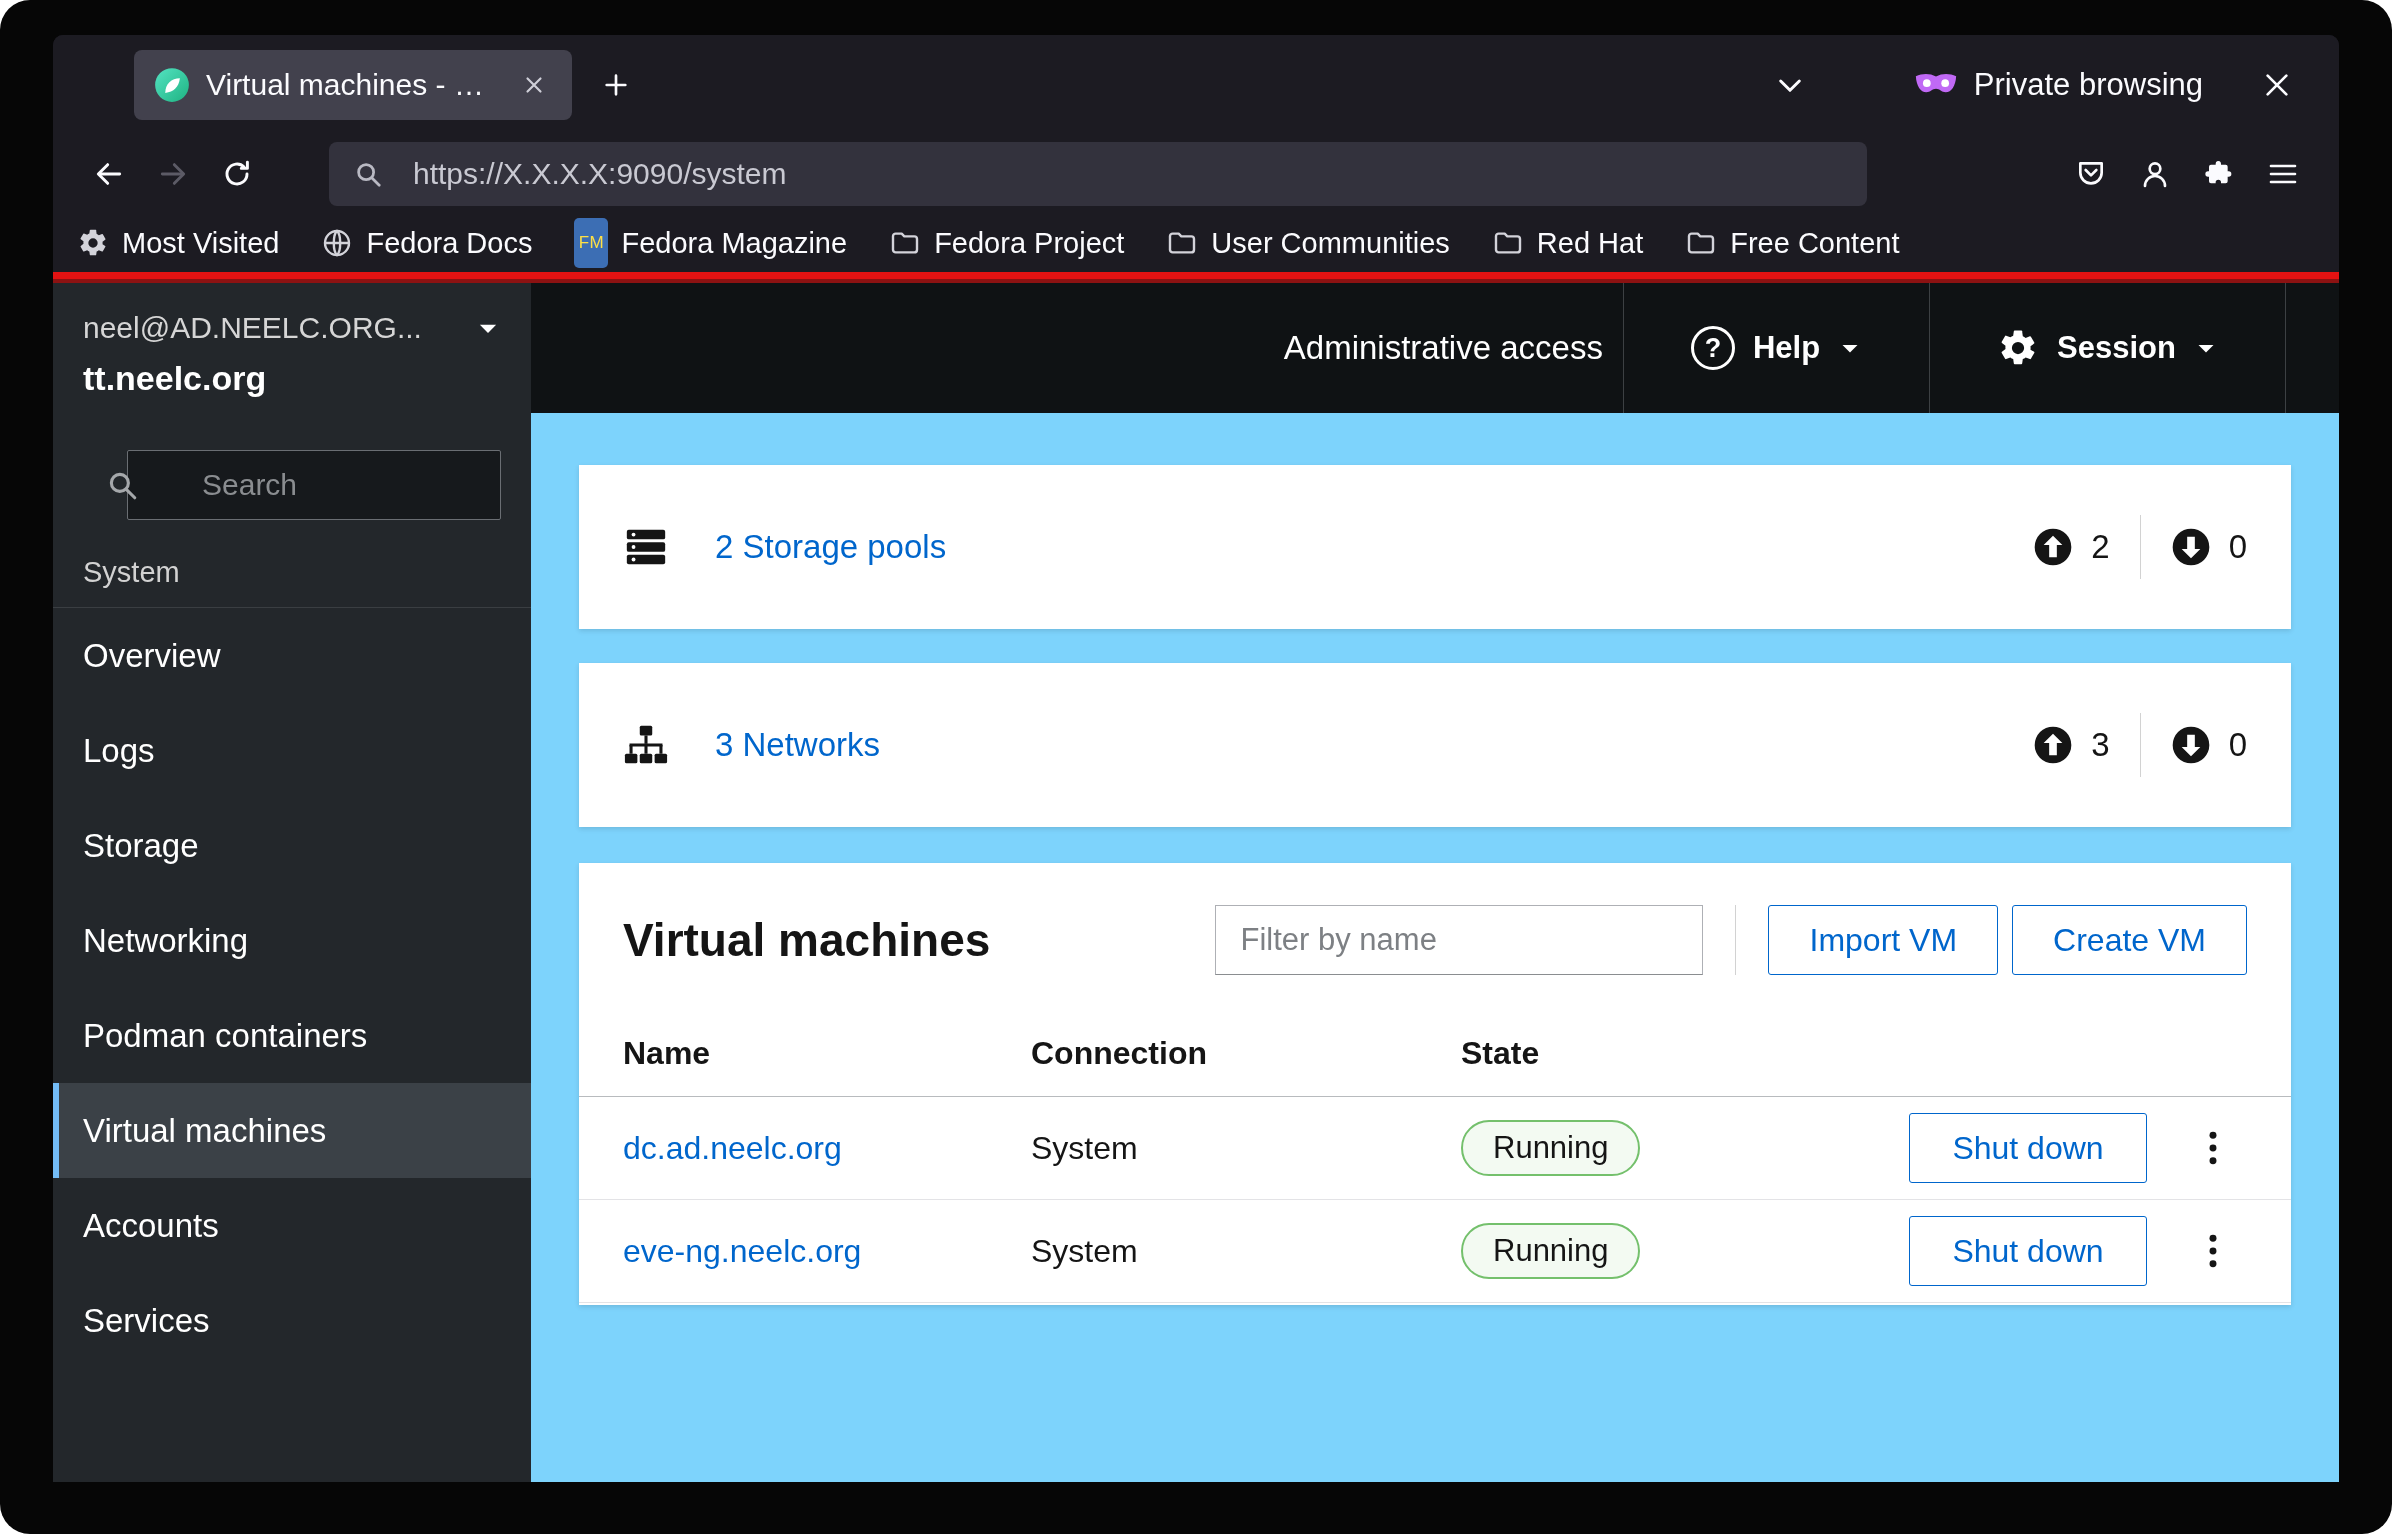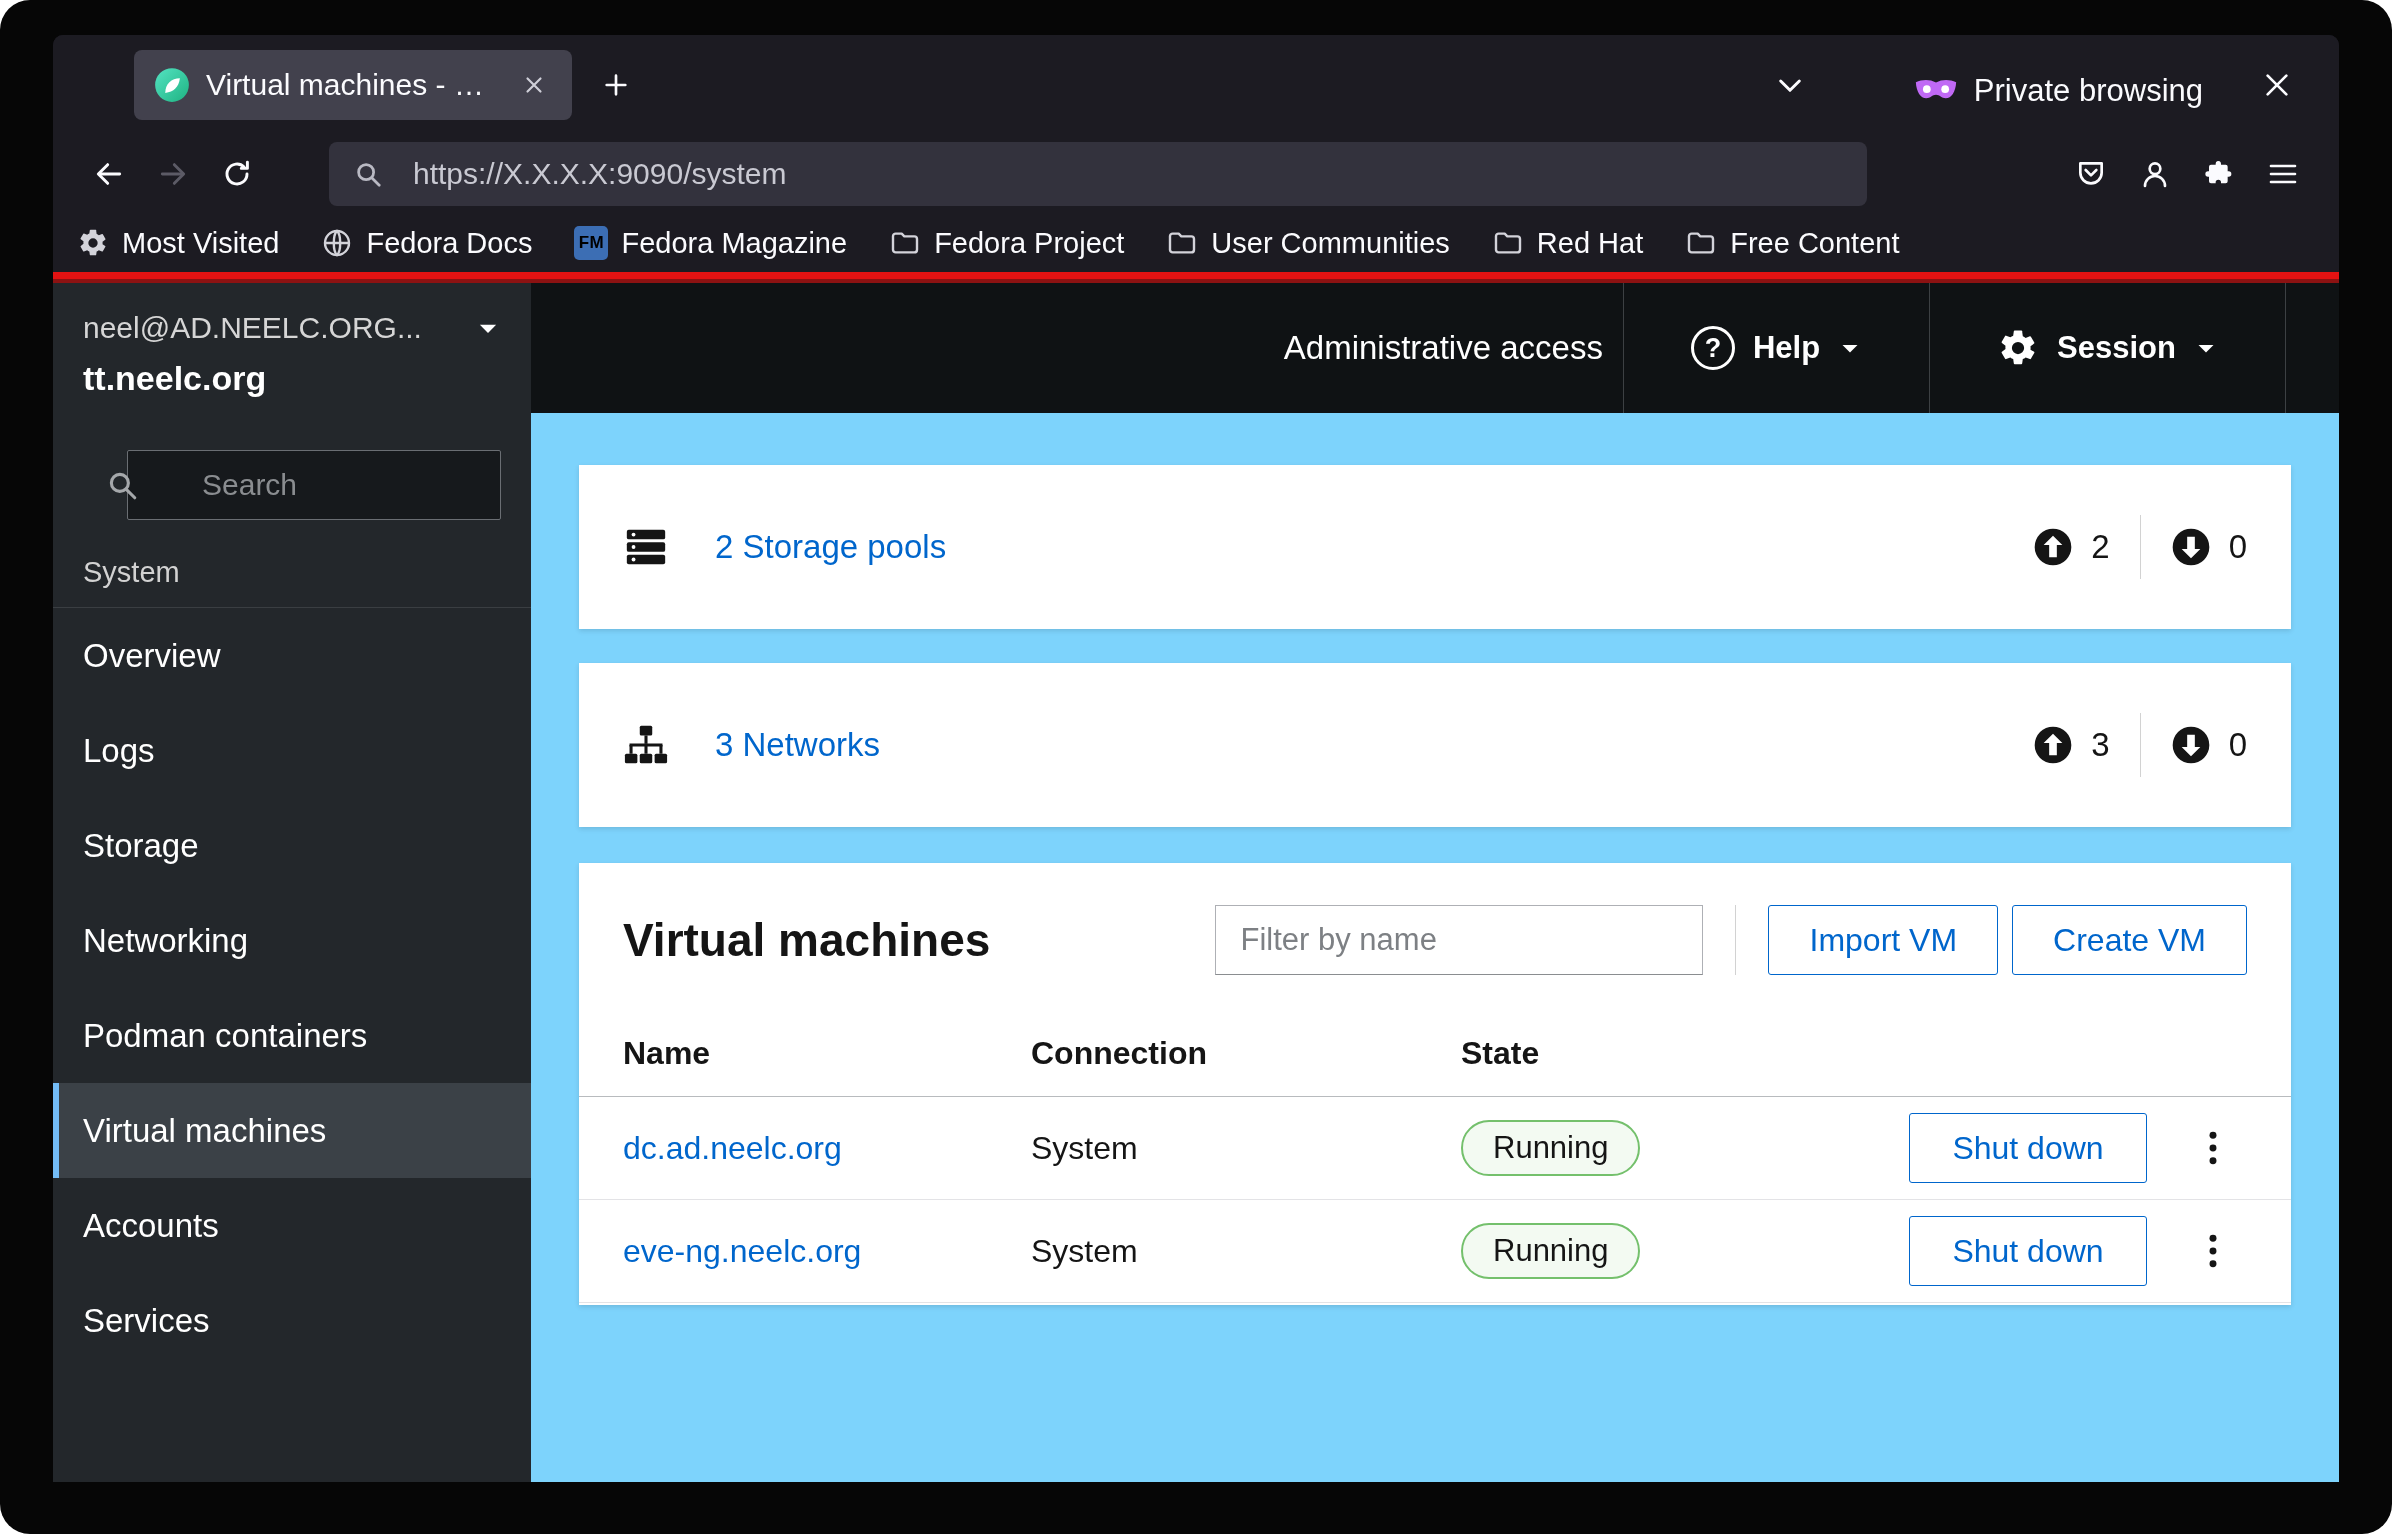--- a/index.html
+++ b/index.html
@@ -18,40 +18,40 @@
   .tabstrip { height:99px; flex:none; display:flex; align-items:center; background:#1c1b22; padding:0 34px 0 81px; }
   .tab { width:438px; height:70px; background:#42414d; border-radius:8px; display:flex; align-items:center;
          padding:0 18px 0 20px; gap:16px; color:#fbfbfe; }
   .tab-title { flex:1; font-size:30px; white-space:nowrap; overflow:hidden; text-overflow:ellipsis; }
   .tab-close { width:40px; height:40px; border-radius:6px; color:#cfcfd8; }
   .tab-close svg { width:26px; height:26px; }
   .chrome-btn { width:56px; height:56px; border-radius:8px; display:flex; align-items:center; justify-content:center;
                 color:#fbfbfe; background:transparent; border:none; cursor:pointer; }
   .chrome-btn svg { width:32px; height:32px; }
   .newtab { margin-left:16px; }
-  .tabstrip-right { margin-left:auto; display:flex; align-items:flex-end; }
+  .tabstrip-right { margin-left:auto; display:flex; align-items:center; }
   .private-badge { display:flex; align-items:center; gap:16px; margin:0 46px 0 96px; color:#fbfbfe; font-size:31px; }
   .private-badge .icn svg { width:44px; height:44px; }
 
   
   .navbar { height:80px; flex:none; display:flex; align-items:center; background:#1c1b22; padding:0 28px; gap:8px; }
   .nav-btn { color:#fbfbfe; }
   .nav-btn.disabled { color:#5c5b66; }
   .urlbar { flex:1; height:64px; margin-left:56px; background:#33323d; border-radius:8px;
             display:flex; align-items:center; padding:0 24px; gap:20px; color:#b9b9c3; cursor:text; }
   .urlbar .icn svg { width:30px; height:30px; }
   .url-text { font-size:30px; color:#c9c9d2; white-space:nowrap; overflow:hidden;margin-left:10px; }
   .nav-spacer { width:180px; height:1px; }
 
   
   .bookmarks { height:58px; flex:none; display:flex; align-items:center; background:#1c1b22; padding:0 24px; gap:42px; }
   .bm { display:flex; align-items:center; gap:13px; color:#fbfbfe; font-size:29px; cursor:pointer; white-space:nowrap; }
   .bm .icn { color:#d3d3da; }
   .bm .icn svg { width:32px; height:32px; }
-  .fm-badge { width:34px; height:34px; background:#3c6eb4; border-radius:5px; color:#000000; font-size:17px; font-weight:bold;
+  .fm-badge { width:34px; height:50px; background:#3c6eb4; border-radius:5px; color:#fde047; font-size:17px; font-weight:normal;
               display:flex; align-items:center; justify-content:center; letter-spacing:.5px; }
 
   
   .redline { height:11px; flex:none; background:linear-gradient(#e31212 0 64%, #8c1212 64% 100%); }
 
   
   .app { flex:1; display:flex; min-height:0; }
 
   
   .sidebar { width:478px; flex:none; background:#23272b; color:#fff; display:flex; flex-direction:column; }

